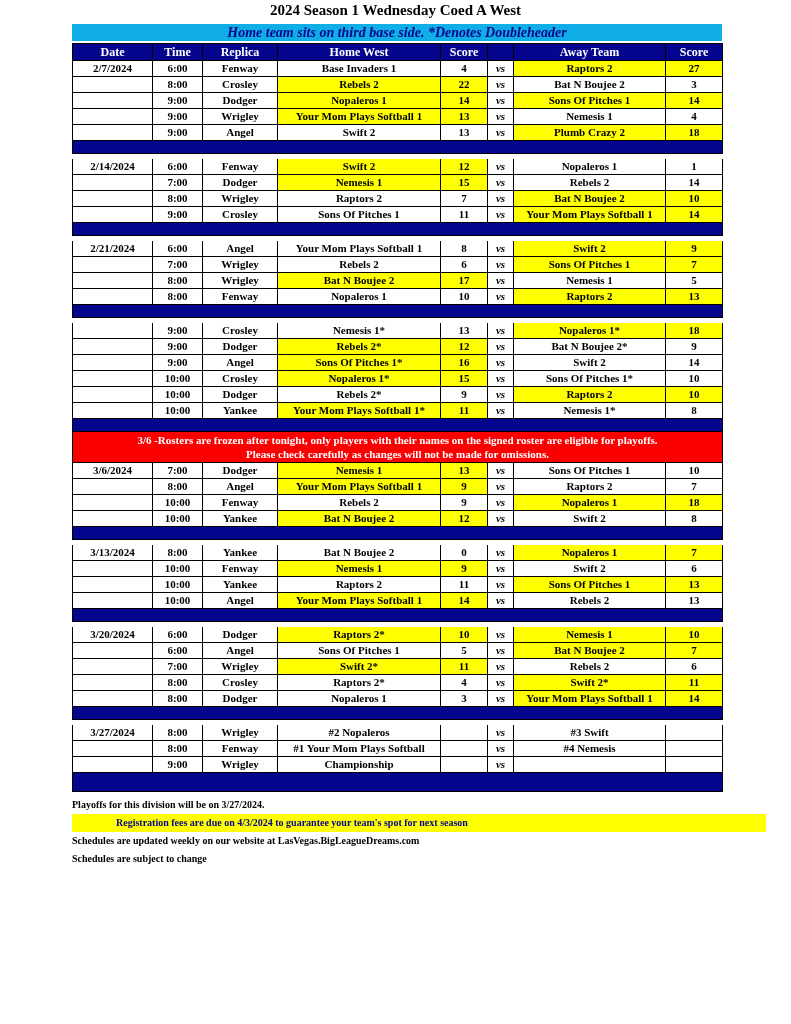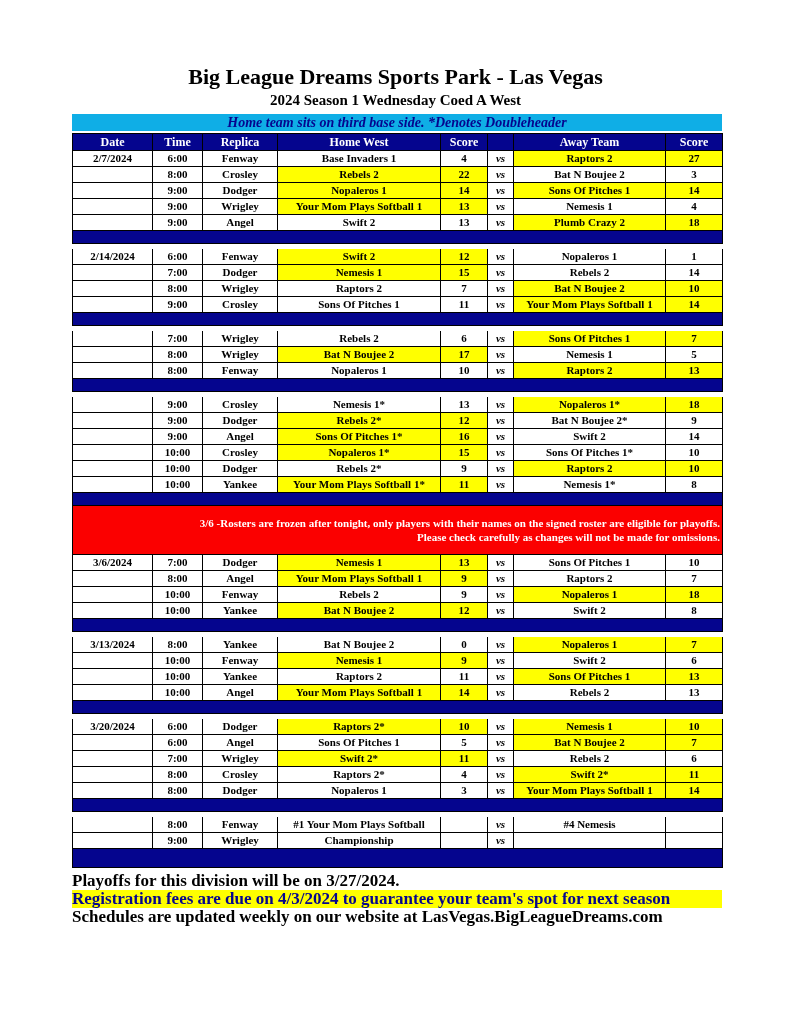--- a/index.html
+++ b/index.html
@@ -69,38 +69,37 @@
     border-left:hidden; border-right:hidden; border-bottom:hidden;
     background:#fff;
     height:5px; line-height:5px;
   }
   tr.notice td {
     background:var(--red);
     color:#fff;
     height:auto; line-height:14px;
     font-size:11px;
     white-space:normal;
-    padding:10px 2px;
-    text-align:right;
+    padding:1px 2px;
   }
 
   .footer { margin:4px 0 0 72px; font-weight:bold; color:#000; }
-  .footer .fline { height:18px; line-height:18px; font-size:17px; }
+  .footer .fline { height:18px; line-height:18px; font-size:10px; }
   .footer .fline.hl-yellow {
     background:var(--yellow);
     color:var(--navy);
     width:650px;
+    padding-left:44px;
   }
 </style>
 </head>
 <body>
 
 <div class="page">
 
-  <div class="title">Big League Dreams Sports Park - Las Vegas</div>
   <div class="subtitle">2024 Season 1 Wednesday Coed A West</div>
 
   <div class="sched">
     <div class="note-bar">Home team sits on third base side.  *Denotes Doubleheader</div>
 
     <table class="grid">
       <colgroup>
         <col style="width:80px">
           <col style="width:50px">
           <col style="width:75px">
@@ -219,20 +218,30 @@
             <td class="hl">Your Mom Plays Softball 1</td>
             <td class="hl">14</td>
           </tr>
           <tr class="sep">
             <td colspan="8"></td>
           </tr>
           <tr class="gap">
             <td colspan="8"></td>
           </tr>
           <tr>
+            <td>2/21/2024</td>
+            <td>6:00</td>
+            <td>Angel</td>
+            <td>Your Mom Plays Softball 1</td>
+            <td>8</td>
+            <td class="vs-cell">vs</td>
+            <td class="hl">Swift 2</td>
+            <td class="hl">9</td>
+          </tr>
+          <tr>
             <td></td>
             <td>7:00</td>
             <td>Wrigley</td>
             <td>Rebels 2</td>
             <td>6</td>
             <td class="vs-cell">vs</td>
             <td class="hl">Sons Of Pitches 1</td>
             <td class="hl">7</td>
           </tr>
           <tr>
@@ -472,20 +481,30 @@
             <td class="hl">Your Mom Plays Softball 1</td>
             <td class="hl">14</td>
           </tr>
           <tr class="sep">
             <td colspan="8"></td>
           </tr>
           <tr class="gap">
             <td colspan="8"></td>
           </tr>
           <tr>
+            <td>3/27/2024</td>
+            <td>8:00</td>
+            <td>Wrigley</td>
+            <td>#2 Nopaleros</td>
+            <td></td>
+            <td class="vs-cell">vs</td>
+            <td>#3 Swift</td>
+            <td></td>
+          </tr>
+          <tr>
             <td></td>
             <td>8:00</td>
             <td>Fenway</td>
             <td>#1 Your Mom Plays Softball</td>
             <td></td>
             <td class="vs-cell">vs</td>
             <td>#4 Nemesis</td>
             <td></td>
           </tr>
           <tr>
@@ -502,15 +521,16 @@
             <td colspan="8"></td>
           </tr>
         </tbody>
     </table>
   </div>
 
   <div class="footer" id="footer">
       <div class="fline">Playoffs for this division will be on 3/27/2024.</div>
       <div class="fline hl-yellow">Registration fees are due on 4/3/2024 to guarantee your team's spot for next season</div>
       <div class="fline">Schedules are updated weekly on our website at LasVegas.BigLeagueDreams.com</div>
+      <div class="fline">Schedules are subject to change</div>
     </div>
 
 </div>
 
 </body></html>

